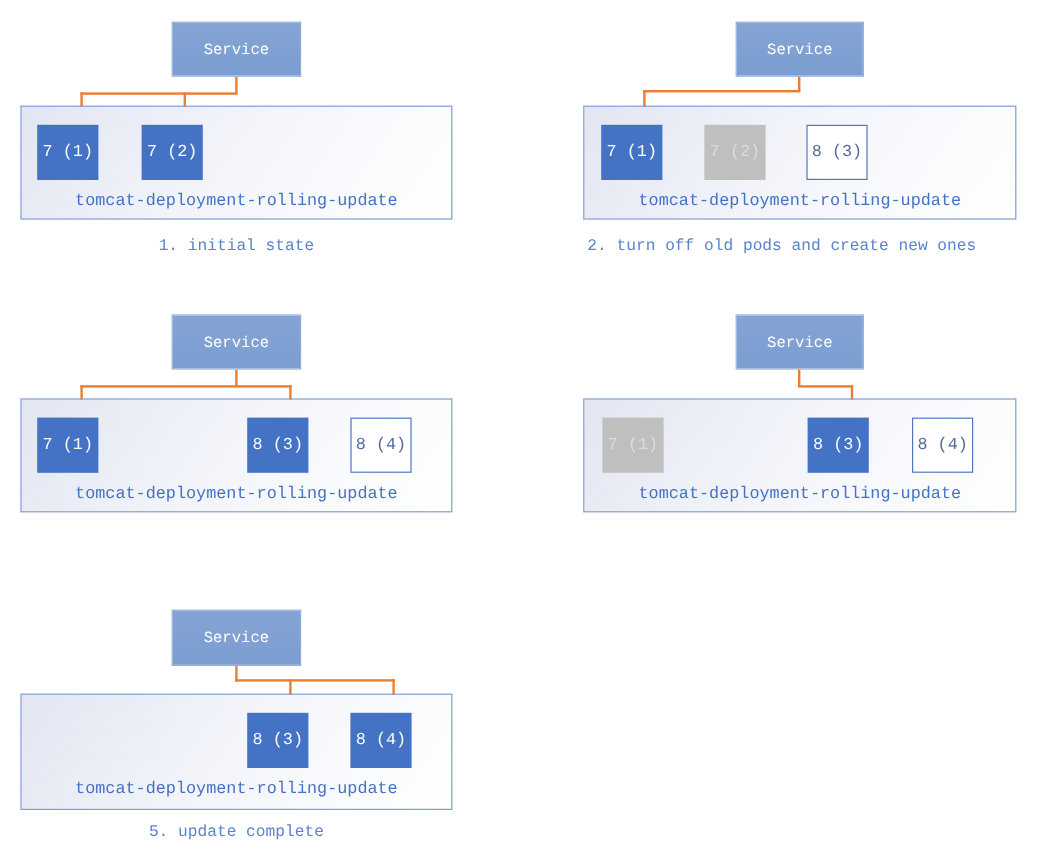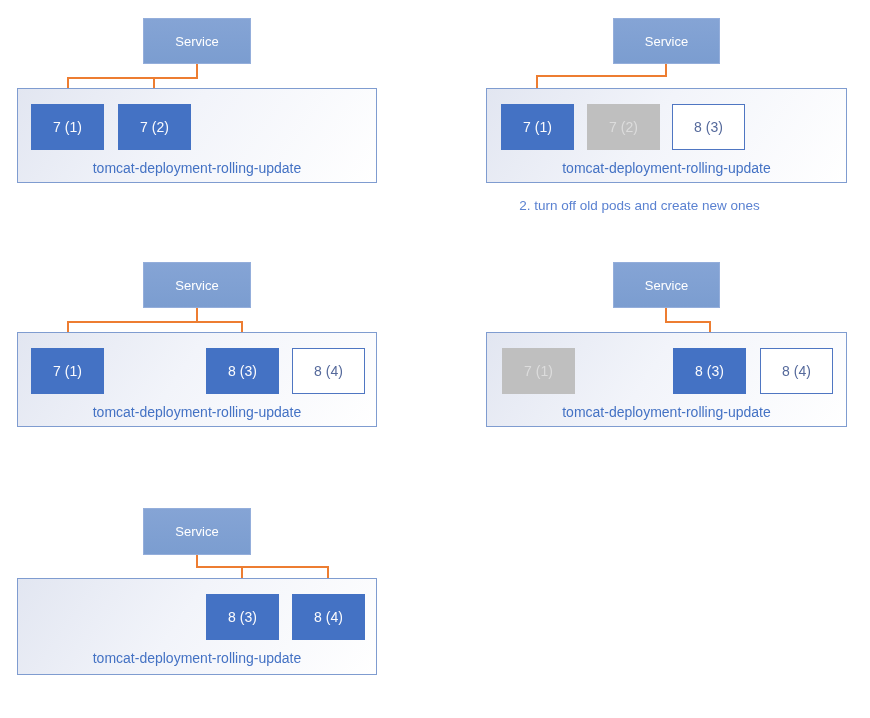--- a/index.html
+++ b/index.html
@@ -1,33 +1,33 @@
 <!DOCTYPE html>
 <html><head>
 <meta charset="utf-8">
 <style>
   html,body{margin:0;padding:0;background:#ffffff;}
   .stage{
     position:relative;width:870px;height:718px;background:#ffffff;
     font-family:"Liberation Sans",sans-serif;overflow:hidden;
   }
-  .panel{position:absolute;}
+  .panel{position:absolute;font-family:Liberation Mono, monospace;}
   .service{
     position:absolute;display:flex;align-items:center;justify-content:center;
     background:linear-gradient(180deg,#85a4d5 0%,#7b9dd0 100%);
     border:1px solid #94aedb;color:#ffffff;font-size:13px;box-sizing:border-box;
   }
   .deployment{
     position:absolute;box-sizing:border-box;
     border:1px solid #7f9cd0;
     background:linear-gradient(125deg,#e2e6f1 0%,#f2f4fa 45%,#ffffff 100%);
   }
   .pod{
     position:absolute;display:flex;align-items:center;justify-content:center;
-    width:73px;height:46px;font-size:14px;box-sizing:border-box;
+    width:51px;height:46px;font-size:14px;box-sizing:border-box;
   }
   .pod.active{background:#4472c4;color:#fbfbfd;}
   .pod.terminated{background:#bfbfbf;color:#dcdcdc;}
   .pod.new{background:#ffffff;border:1.5px solid #4f76c2;color:#55699b;}
   .deploy-label{
     position:absolute;text-align:center;color:#4472c4;font-size:14px;line-height:20px;
   }
   .caption{
     position:absolute;text-align:center;color:#5b82d1;font-size:13.5px;line-height:18px;
   }
@@ -50,36 +50,37 @@
     <div class="al" style="left:196px;top:64px;width:2px;height:14px;"></div>
     <div class="al" style="left:67px;top:77px;width:131px;height:2px;"></div>
     <div class="al" style="left:67px;top:77px;width:2px;height:19px;"></div>
     <div class="ah" style="left:62px;top:95px;"></div>
     <div class="al" style="left:153px;top:77px;width:2px;height:19px;"></div>
     <div class="ah" style="left:148px;top:95px;"></div>
     <div class="deployment" style="left:17px;top:88px;width:360px;height:95px;"></div>
     <div style="position:absolute;left:31px;top:104px;" class="pod active">7 (1)</div>
     <div style="position:absolute;left:118px;top:104px;" class="pod active">7 (2)</div>
     <div class="deploy-label" style="left:17px;top:158px;width:360px;">tomcat-deployment-rolling-update</div>
+    <div class="caption" style="left:17px;top:197px;width:360px;">1. initial state</div>
   </div>
 
   <div class="panel" style="left:435px;top:0;width:435px;height:240px;">
     <div class="service" style="left:178px;top:18px;width:107px;height:46px;">
       <span>Service</span>
     </div>
     <div class="al" style="left:230px;top:64px;width:2px;height:12px;"></div>
     <div class="al" style="left:101px;top:75px;width:131px;height:2px;"></div>
     <div class="al" style="left:101px;top:75px;width:2px;height:21px;"></div>
     <div class="ah" style="left:96px;top:95px;"></div>
     <div class="deployment" style="left:51px;top:88px;width:361px;height:95px;"></div>
     <div style="position:absolute;left:66px;top:104px;" class="pod active">7 (1)</div>
     <div style="position:absolute;left:152px;top:104px;" class="pod terminated">7 (2)</div>
     <div style="position:absolute;left:237px;top:104px;" class="pod new">8 (3)</div>
     <div class="deploy-label" style="left:51px;top:158px;width:361px;">tomcat-deployment-rolling-update</div>
-    <div class="caption" style="left:24px;top:197px;width:361px;">2. turn off old pods and create new ones</div>
+    <div class="caption" style="left:36px;top:197px;width:361px;">2. turn off old pods and create new ones</div>
   </div>
 
   <div class="panel" style="left:0;top:244px;width:435px;height:240px;">
     <div class="service" style="left:143px;top:18px;width:108px;height:46px;">
       <span>Service</span>
     </div>
     <div class="al" style="left:196px;top:64px;width:2px;height:14px;"></div>
     <div class="al" style="left:67px;top:77px;width:176px;height:2px;"></div>
     <div class="al" style="left:67px;top:77px;width:2px;height:19px;"></div>
     <div class="ah" style="left:62px;top:95px;"></div>
@@ -114,15 +115,16 @@
     <div class="al" style="left:196px;top:65px;width:2px;height:13px;"></div>
     <div class="al" style="left:196px;top:76px;width:133px;height:2px;"></div>
     <div class="al" style="left:241px;top:76px;width:2px;height:20px;"></div>
     <div class="ah" style="left:236px;top:95px;"></div>
     <div class="al" style="left:327px;top:76px;width:2px;height:20px;"></div>
     <div class="ah" style="left:322px;top:95px;"></div>
     <div class="deployment" style="left:17px;top:88px;width:360px;height:97px;"></div>
     <div style="position:absolute;left:206px;top:104px;" class="pod active">8 (3)</div>
     <div style="position:absolute;left:292px;top:104px;" class="pod active">8 (4)</div>
     <div class="deploy-label" style="left:17px;top:158px;width:360px;">tomcat-deployment-rolling-update</div>
+    <div class="caption" style="left:17px;top:196px;width:360px;">5. update complete</div>
   </div>
 
 </div>
 
 </body></html>

